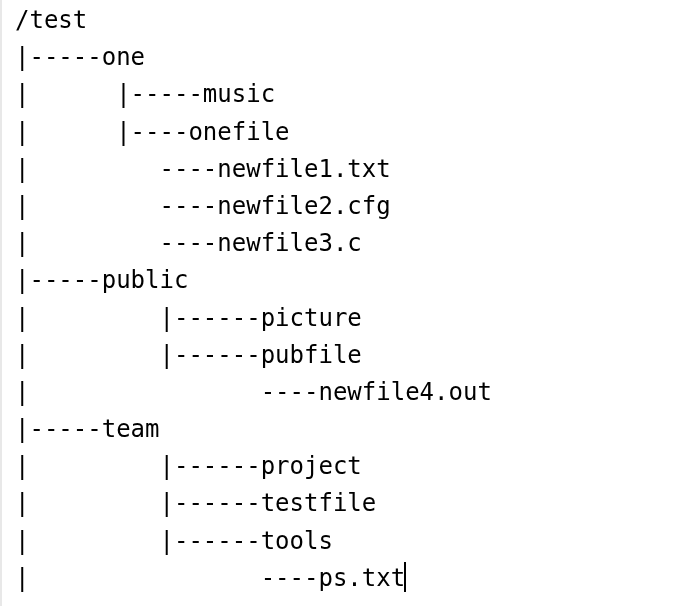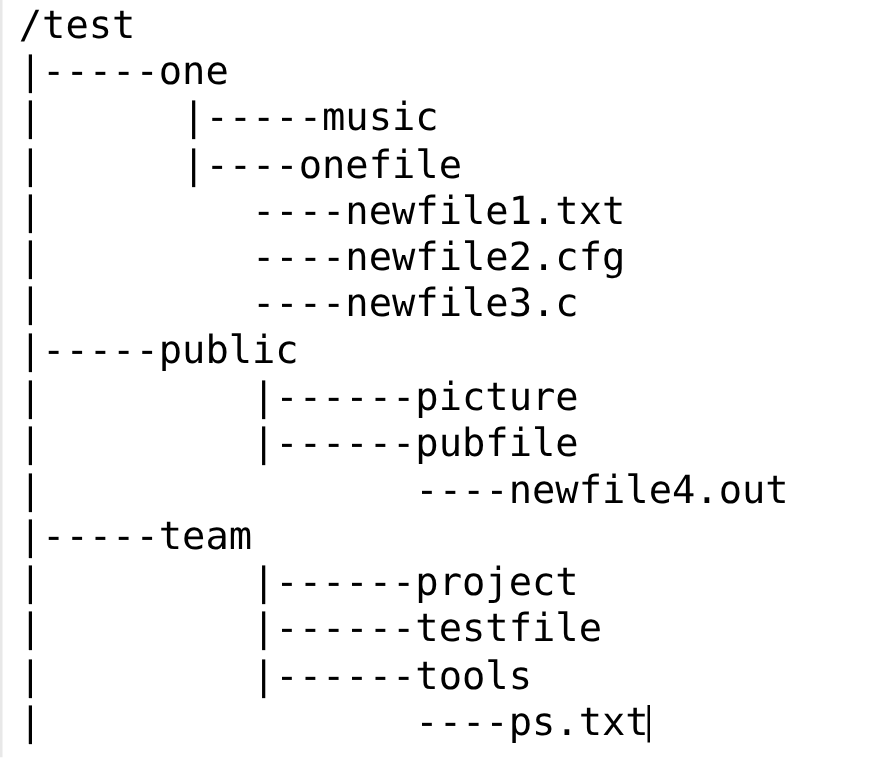--- a/index.html
+++ b/index.html
@@ -22,21 +22,21 @@
     box-sizing: border-box;
     border-left: 2px solid #e8e8e8;
   }
   #tree-listing {
     position: absolute;
     left: 13px;
     top: 2px;
     margin: 0;
     padding: 0;
     font-family: "DejaVu Sans Mono", "Liberation Mono", monospace;
-    font-size: 31px;
+    font-size: 24px;
     line-height: 37.2px;
     letter-spacing: 0px;
     color: #000000;
     white-space: pre;
     font-weight: 400;
     -webkit-font-smoothing: antialiased;
   }
   .tree-line {
     white-space: pre;
     display: block;

